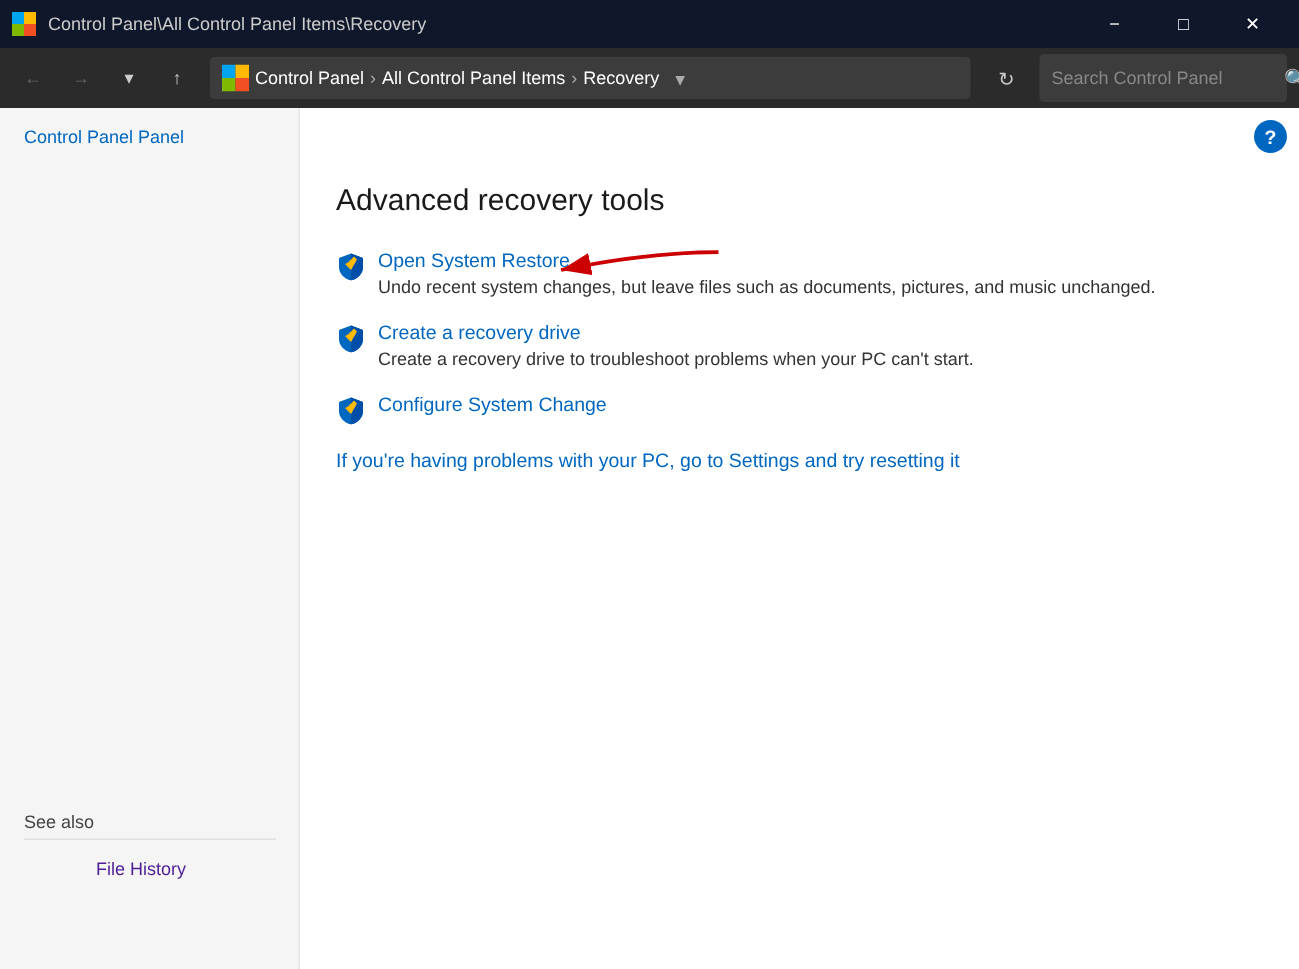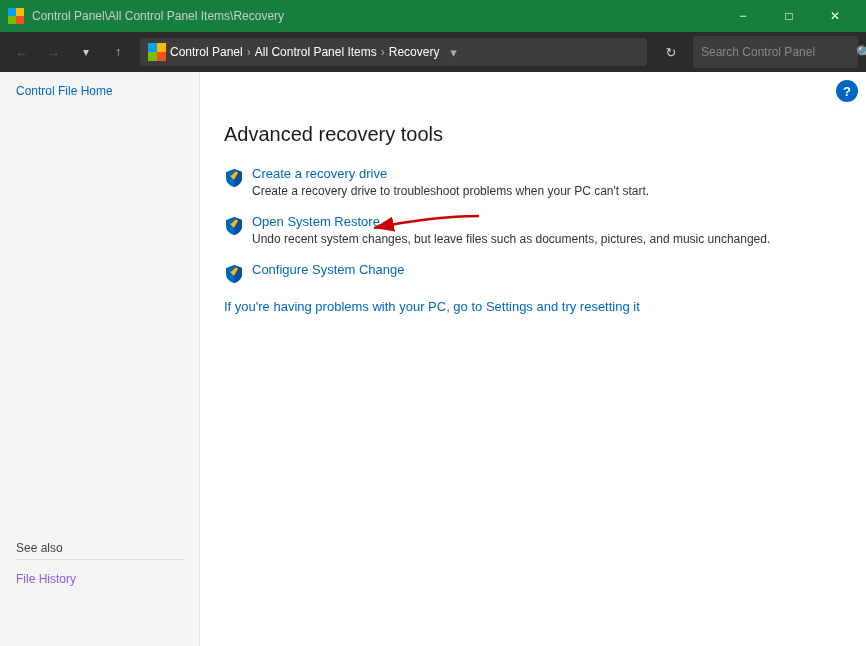--- a/index.html
+++ b/index.html
@@ -1,20 +1,20 @@
 <!DOCTYPE html>
 <html><head>
   <meta charset="utf-8">
   <style>
     * { margin: 0; padding: 0; box-sizing: border-box; }
     body { font-family: 'Segoe UI', sans-serif; font-size: 13px; background: #fff; width: 866px; height: 646px; overflow: hidden; }
 
     
     .titlebar {
-      background: #15803d;
+      background: #0f172a;
       height: 32px;
       display: flex;
       align-items: center;
       padding: 6px 8px;
       color: #fff;
       user-select: none;
     }
     .titlebar-icon {
       width: 16px; height: 16px;
       margin-right: 8px;
@@ -147,25 +147,26 @@
       display: block;
       margin-bottom: 8px;
     }
     .sidebar-section-title {
       font-size: 12px;
       color: #444;
       margin-bottom: 4px;
       margin-top: 16px;
     }
     .sidebar-section-link {
-      color: #8b5cf6;
+      color: #4c1d95;
       font-size: 12px;
       cursor: pointer;
       text-decoration: none;
       display: block;
+      margin-left: 48px;
     }
 
     
     .main-panel {
       flex: 1;
       padding: 16px 24px;
       position: relative;
       overflow-y: auto;
     }
 
@@ -290,73 +291,73 @@
 
   <div class="search-box">
     <input class="search-input" type="text" placeholder="Search Control Panel" style="">
     <span class="search-icon-btn">🔍</span>
   </div>
 </div>
 
 <div class="content-area">
 
   <div class="sidebar">
-    <a class="sidebar-link">Control File Home</a>
+    <a class="sidebar-link">Control Panel Panel</a>
 
     <div style="flex:1"></div>
     <div style="position:absolute; bottom: 60px; left:16px; width: 168px;">
       <span class="sidebar-section-title">See also</span>
       <hr class="separator">
       <a class="sidebar-section-link">File History</a>
     </div>
   </div>
 
   <div class="main-panel" style="position:relative;">
 
     <div class="help-btn">?</div>
 
     <h1 class="page-title">Advanced recovery tools</h1>
+
+    <div class="item-row" style="position:relative;">
+      <span class="shield-icon item-icon">
+        <svg width="20" height="20" viewBox="0 0 20 20">
+          <path d="M10 2 L18 5 L18 11 C18 15.4 14.4 19 10 20 C5.6 19 2 15.4 2 11 L2 5 Z" fill="#0067c0"></path>
+          <path d="M10 2 L18 5 L18 11 C18 15.4 14.4 19 10 20 Z" fill="#004ea8"></path>
+          <polygon points="8,8 12,4 14,6 10,13 6,9" fill="#ffb900"></polygon>
+        </svg>
+      </span>
+      <div class="item-content">
+        <a class="item-link">Open System Restore</a>
+        <span class="item-desc">Undo recent system changes, but leave files such as documents, pictures, and music unchanged.</span>
+      </div>
+
+      <svg style="position:absolute; left:130px; top:-8px; pointer-events:none;" width="130" height="50" viewBox="0 0 130 50">
+        <defs>
+          <marker id="arrowhead" markerWidth="8" markerHeight="6" refX="8" refY="3" orient="auto">
+            <polygon points="0 0, 8 3, 0 6" fill="#cc0000"></polygon>
+          </marker>
+        </defs>
+        <path d="M 125 10 Q 80 10 20 22" stroke="#cc0000" stroke-width="2.5" fill="none" marker-end="url(#arrowhead)"></path>
+      </svg>
+    </div>
 
     <div class="item-row">
       <span class="shield-icon item-icon">
         <svg width="20" height="20" viewBox="0 0 20 20">
           <path d="M10 2 L18 5 L18 11 C18 15.4 14.4 19 10 20 C5.6 19 2 15.4 2 11 L2 5 Z" fill="#0067c0"></path>
           <path d="M10 2 L18 5 L18 11 C18 15.4 14.4 19 10 20 Z" fill="#004ea8"></path>
           <polygon points="8,8 12,4 14,6 10,13 6,9" fill="#ffb900"></polygon>
         </svg>
       </span>
       <div class="item-content">
         <a class="item-link">Create a recovery drive</a>
         <span class="item-desc">Create a recovery drive to troubleshoot problems when your PC can't start.</span>
       </div>
     </div>
 
-    <div class="item-row" style="position:relative;">
-      <span class="shield-icon item-icon">
-        <svg width="20" height="20" viewBox="0 0 20 20">
-          <path d="M10 2 L18 5 L18 11 C18 15.4 14.4 19 10 20 C5.6 19 2 15.4 2 11 L2 5 Z" fill="#0067c0"></path>
-          <path d="M10 2 L18 5 L18 11 C18 15.4 14.4 19 10 20 Z" fill="#004ea8"></path>
-          <polygon points="8,8 12,4 14,6 10,13 6,9" fill="#ffb900"></polygon>
-        </svg>
-      </span>
-      <div class="item-content">
-        <a class="item-link">Open System Restore</a>
-        <span class="item-desc">Undo recent system changes, but leave files such as documents, pictures, and music unchanged.</span>
-      </div>
-
-      <svg style="position:absolute; left:130px; top:-8px; pointer-events:none;" width="130" height="50" viewBox="0 0 130 50">
-        <defs>
-          <marker id="arrowhead" markerWidth="8" markerHeight="6" refX="8" refY="3" orient="auto">
-            <polygon points="0 0, 8 3, 0 6" fill="#cc0000"></polygon>
-          </marker>
-        </defs>
-        <path d="M 125 10 Q 80 10 20 22" stroke="#cc0000" stroke-width="2.5" fill="none" marker-end="url(#arrowhead)"></path>
-      </svg>
-    </div>
-
     <div class="item-row">
       <span class="shield-icon item-icon">
         <svg width="20" height="20" viewBox="0 0 20 20">
           <path d="M10 2 L18 5 L18 11 C18 15.4 14.4 19 10 20 C5.6 19 2 15.4 2 11 L2 5 Z" fill="#0067c0"></path>
           <path d="M10 2 L18 5 L18 11 C18 15.4 14.4 19 10 20 Z" fill="#004ea8"></path>
           <polygon points="8,8 12,4 14,6 10,13 6,9" fill="#ffb900"></polygon>
         </svg>
       </span>
       <div class="item-content">
         <a class="item-link">Configure System Change</a>

